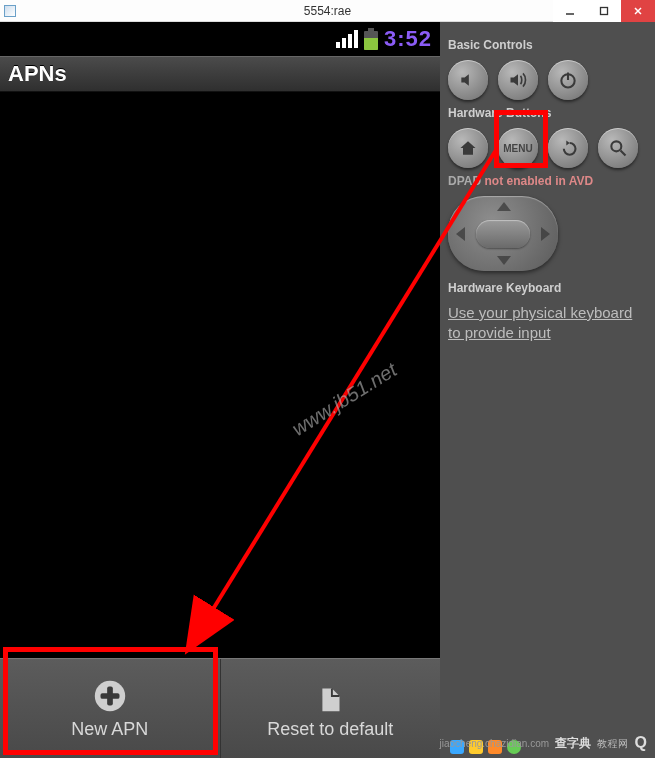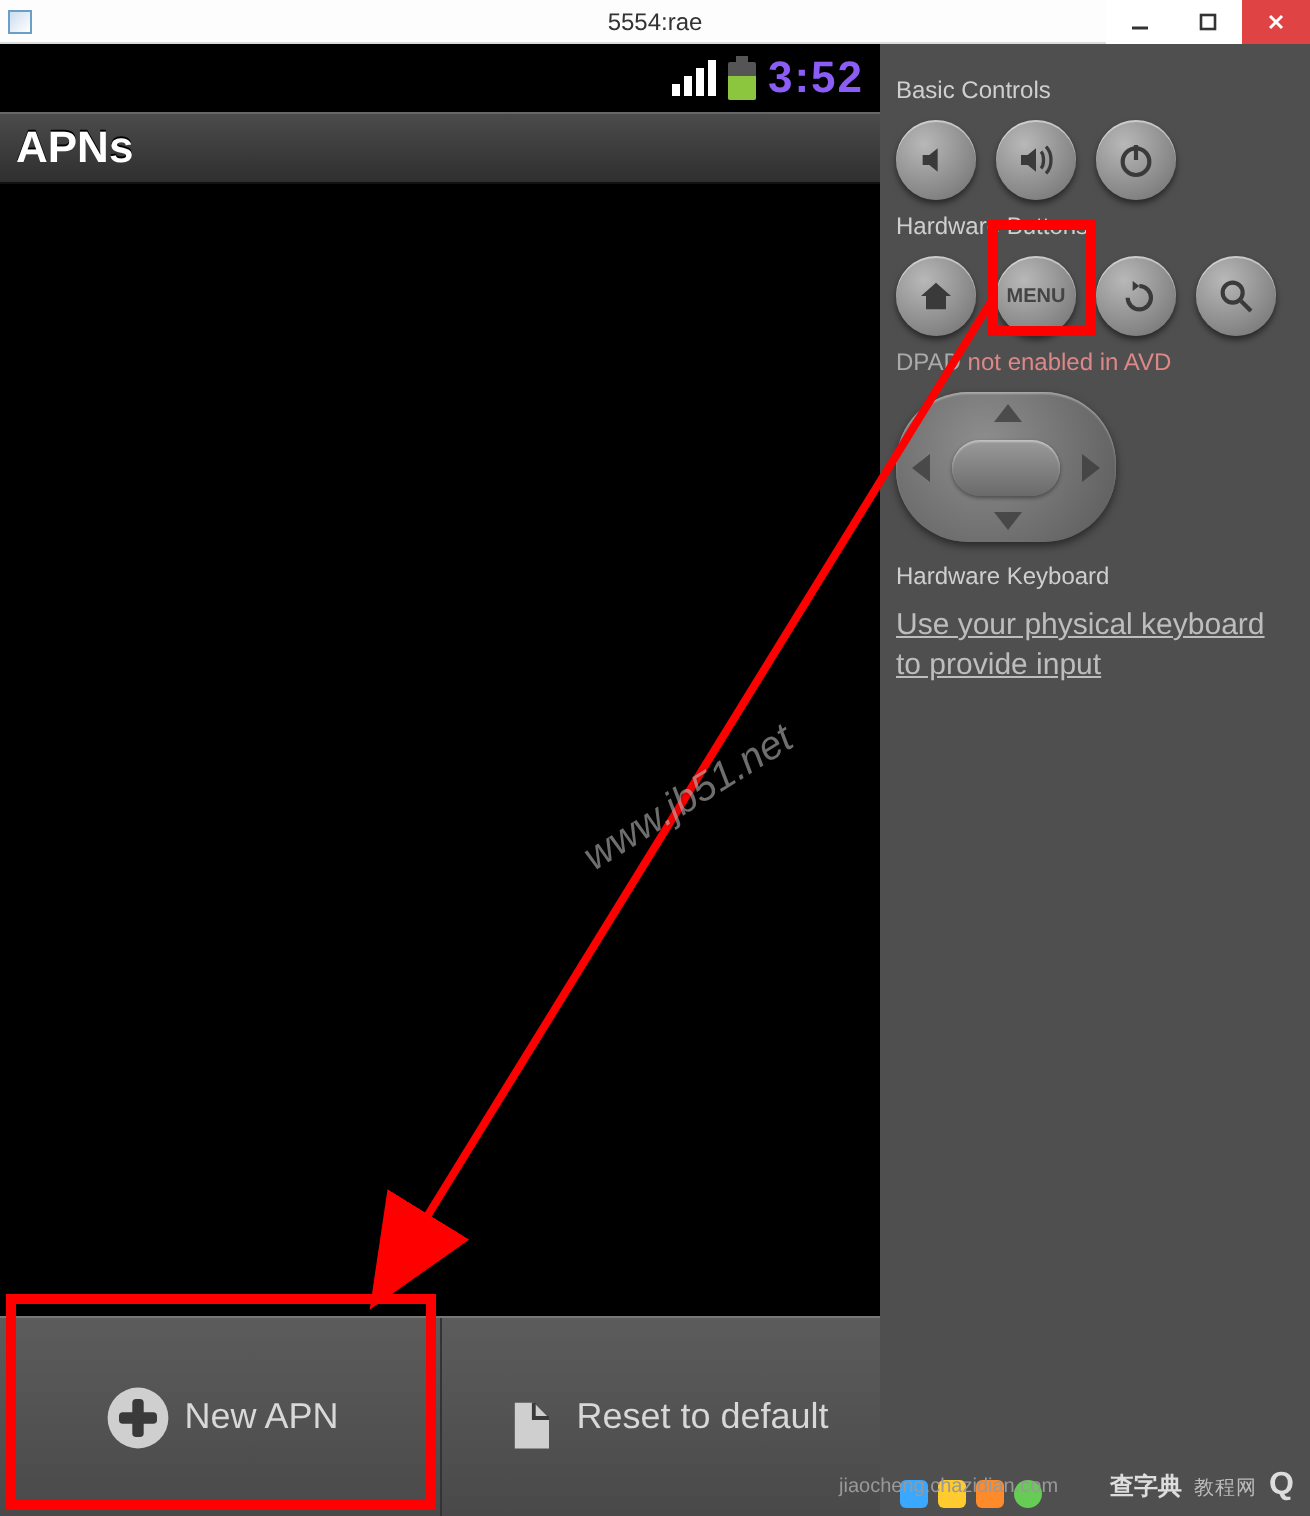--- a/index.html
+++ b/index.html
@@ -54,34 +54,34 @@
     border-top:1px solid #666; border-bottom:1px solid #111;
   }
 
   .screen-body { flex:1; background:#000; }
 
   .menubar {
     height:100px; width:100%; background:linear-gradient(#5c5c5c,#494949);
     display:flex; border-top:1px solid #777;
   }
   .menuitem {
-    flex:1; display:flex; align-items:center; justify-content:center;
+    flex:1; display:flex; flex-direction:column; align-items:center; justify-content:center;
     color:#d8d8d8; font-size:18px; gap:4px;
     border-right:1px solid #333;
   }
   .menuitem:last-child { border-right:none; }
   .menuitem .label { color:#d8d8d8; }
   .menuitem svg { width:38px; height:38px; }
 
   
   .controlpanel {
     flex:1; background:#4f4f4f; padding:10px 8px; color:#c8c8c8; font-size:12px;
     position:relative;
   }
-  .section-title { color:#cfcfcf; font-size:12px; margin:6px 0 8px 0; font-weight:normal; }
+  .section-title { color:#cfcfcf; font-size:12px; margin:6px 0 8px 0; font-weight:bold; }
   .ctrl-row { display:flex; gap:10px; margin-bottom:6px; }
   .ctrl-btn {
     width:40px; height:40px; border-radius:50%;
     background:radial-gradient(circle at 35% 30%, #b8b8b8, #6e6e6e);
     box-shadow:0 2px 3px rgba(0,0,0,.5), inset 0 1px 0 rgba(255,255,255,.45);
     display:flex; align-items:center; justify-content:center; color:#3b3b3b;
     cursor:pointer;
   }
   .ctrl-btn svg { width:20px; height:20px; }
   .menu-btn-text { font-size:10px; font-weight:bold; color:#444; }
@@ -125,21 +125,21 @@
   }
   .wm1 { left:285px; top:388px; }
 
   .watermark2 {
     position:absolute; right:8px; bottom:6px; display:flex; align-items:center; gap:6px;
     color:#ddd; font-size:12px; pointer-events:none;
   }
   .watermark2 .cn { font-size:12px; font-weight:bold; }
   .watermark2 .sub { font-size:10px; color:#bbb; letter-spacing:.5px; align-self:flex-end; padding-bottom:1px;}
   .watermark2 .q { font-weight:bold; font-size:16px; }
-  .watermark2 .url { font-size:10px; color:#999; margin-right:20px;}
+  .watermark2 .url { font-size:10px; color:#999; margin-right:0;}
 
   
   .tray {
     position:absolute; left:450px; bottom:4px; display:flex; gap:5px; align-items:center;
   }
   .tray .ti { width:14px; height:14px; border-radius:3px; }
   .tray .ti1 { background:#3aa8ff; }
   .tray .ti2 { background:#ffcb2e; }
   .tray .ti3 { background:#ff8a2a; }
   .tray .ti4 { background:#66cc55; border-radius:50%; }

